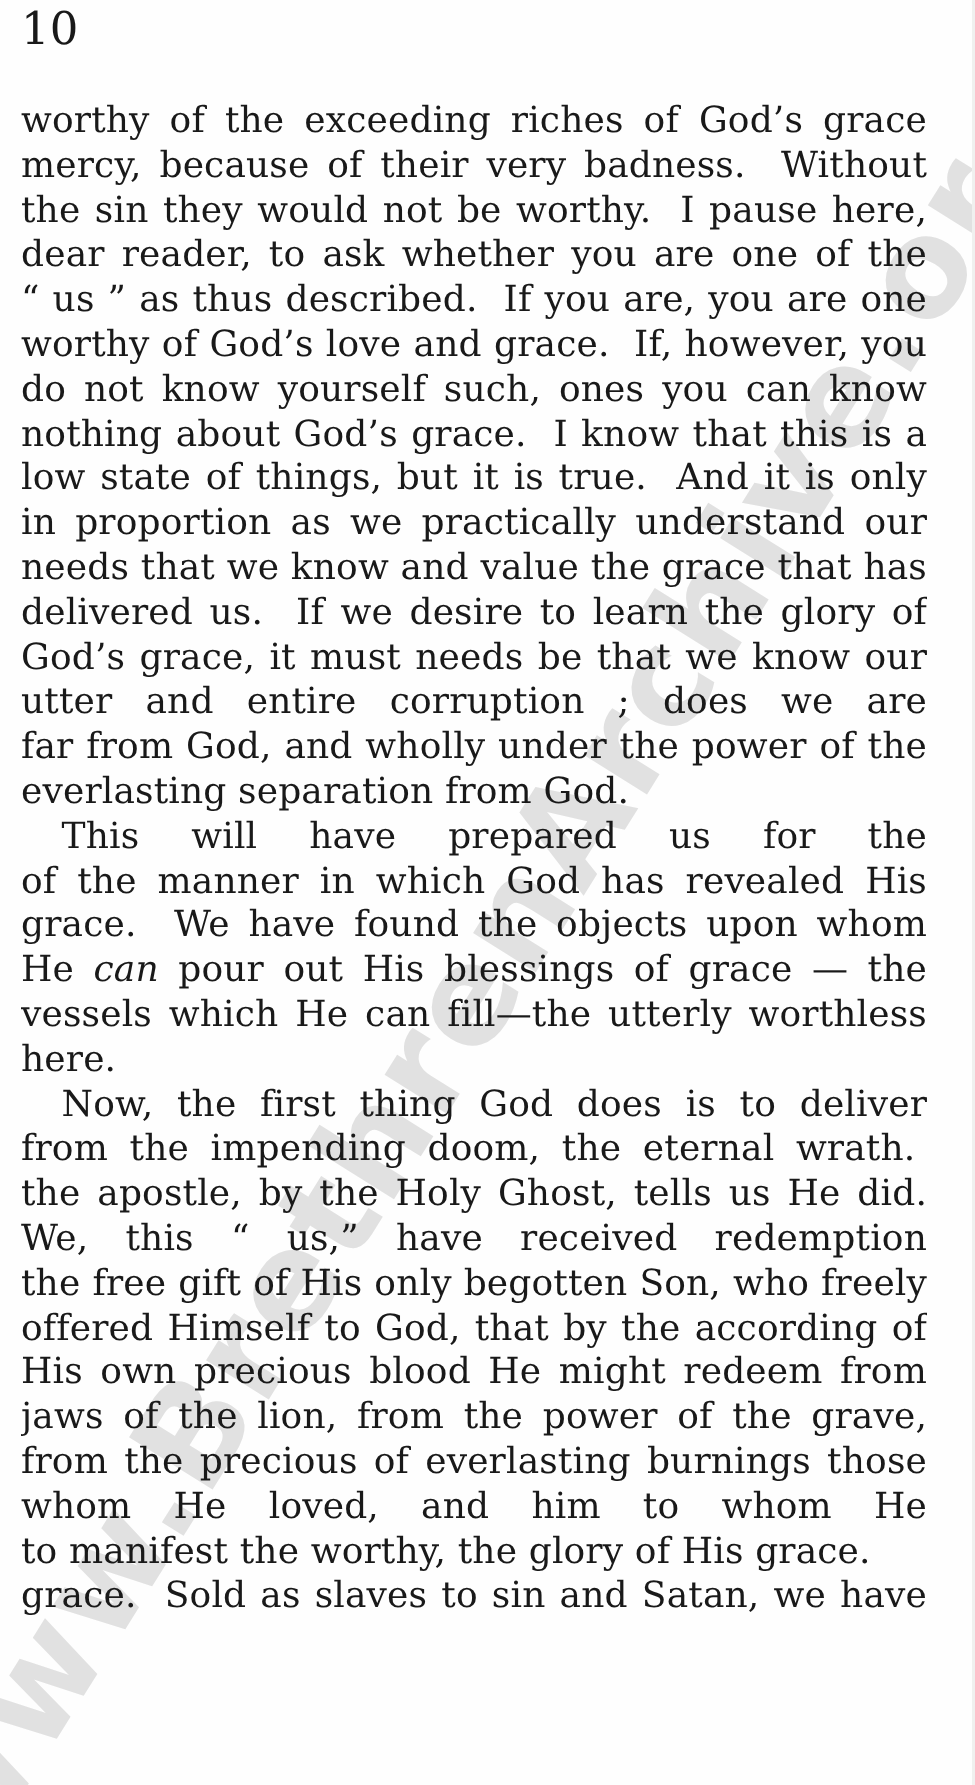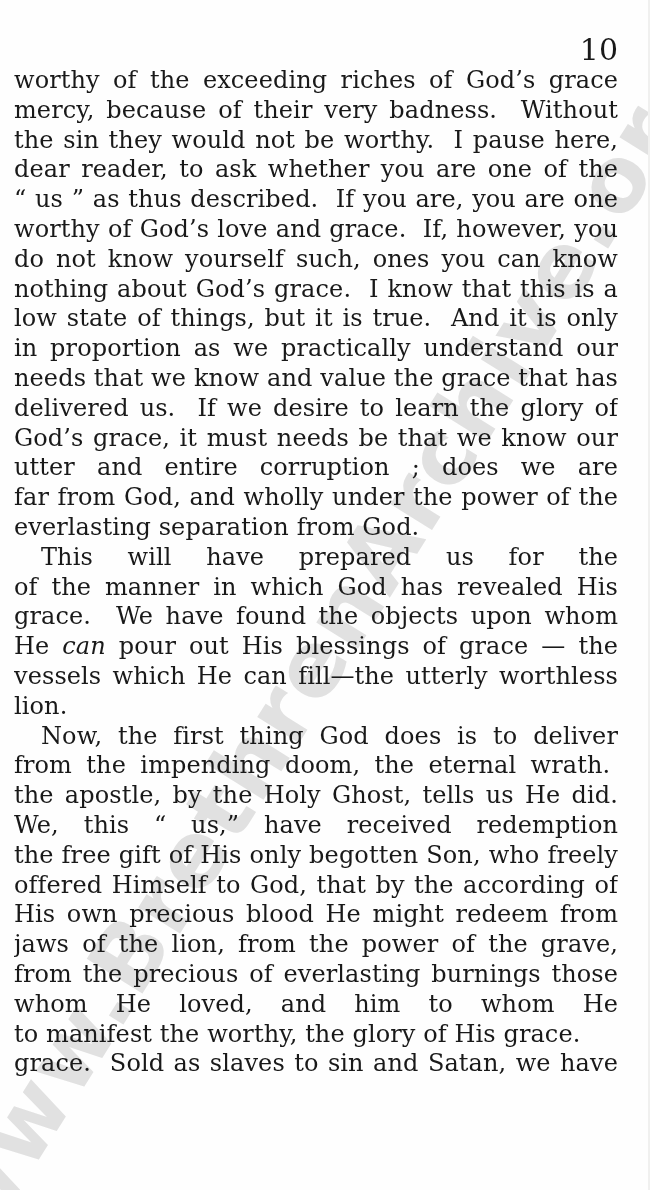--- a/index.html
+++ b/index.html
@@ -32,24 +32,24 @@
     font-weight: 700;
     font-size: 90px;
     letter-spacing: 3px;
     color: #e1e1e1;
     white-space: nowrap;
     z-index: 0;
     user-select: none;
   }
   .page-number {
     position: absolute;
-    top: 32px;
+    top: 2px;
     left: 14px;
     width: 604px;
-    text-align: right;
+    text-align: left;
     font-size: 30px;
     z-index: 1;
   }
   .text-block {
     position: absolute;
     top: 66px;
     left: 14px;
     width: 604px;
     font-size: 24px;
     z-index: 1;
@@ -94,21 +94,21 @@
       <div class="line">delivered us.&nbsp; If we desire to learn the glory of</div>
       <div class="line">God’s grace, it must needs be that we know our</div>
       <div class="line">utter and entire corruption ; does we are infinitely</div>
       <div class="line">far from God, and wholly under the power of the</div>
       <div class="line lastline">everlasting separation from God.</div>
       <div class="line indent">This will have prepared us for the consideration</div>
       <div class="line">of the manner in which God has revealed His</div>
       <div class="line">grace.&nbsp; We have found the objects upon whom</div>
       <div class="line">He <i>can</i> pour out His blessings of grace — the</div>
       <div class="line">vessels which He can fill—the utterly worthless</div>
-      <div class="line lastline">lion.</div>
+      <div class="line lastline">here.</div>
       <div class="line indent">Now, the first thing God does is to deliver them</div>
       <div class="line">from the impending doom, the eternal wrath.&nbsp; This</div>
       <div class="line">the apostle, by the Holy Ghost, tells us He did.</div>
       <div class="line">We, this “ us,” have received redemption through</div>
       <div class="line">the free gift of His only begotten Son, who freely</div>
       <div class="line">offered Himself to God, that by the according of</div>
       <div class="line">His own precious blood He might redeem from the</div>
       <div class="line">jaws of the lion, from the power of the grave, and</div>
       <div class="line">from the precious of everlasting burnings those</div>
       <div class="line">whom He loved, and him to whom He determined</div>

